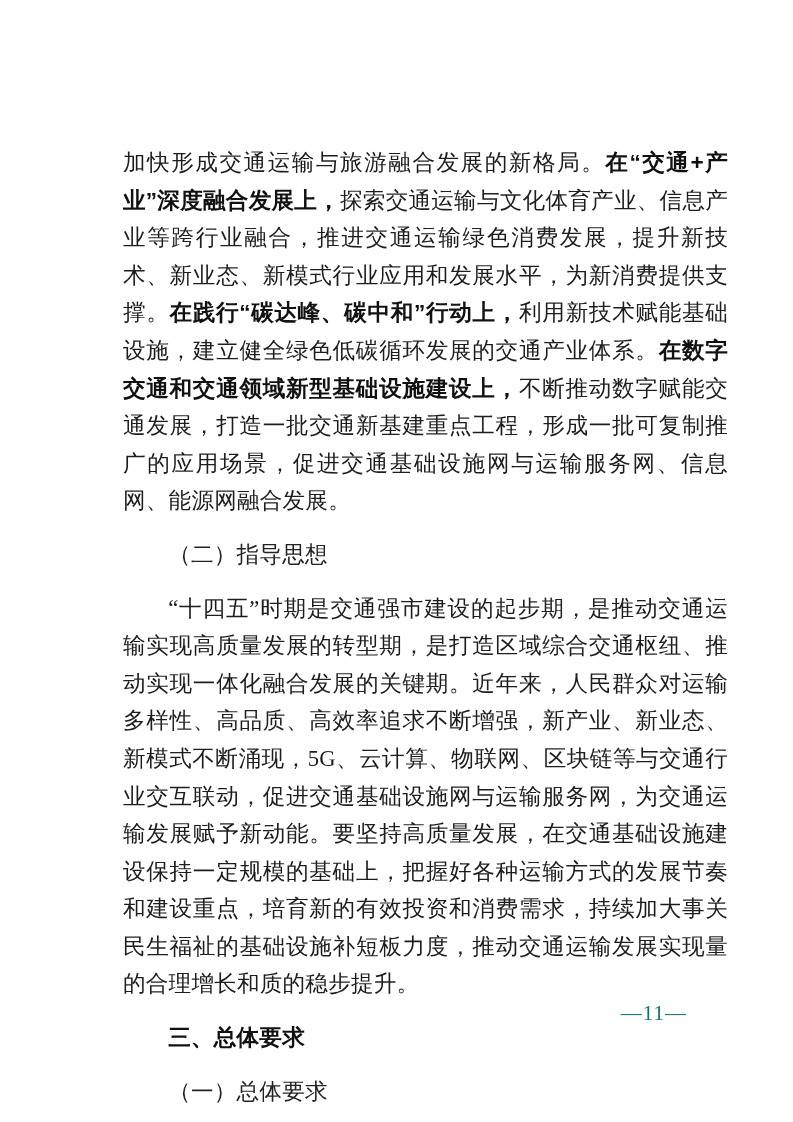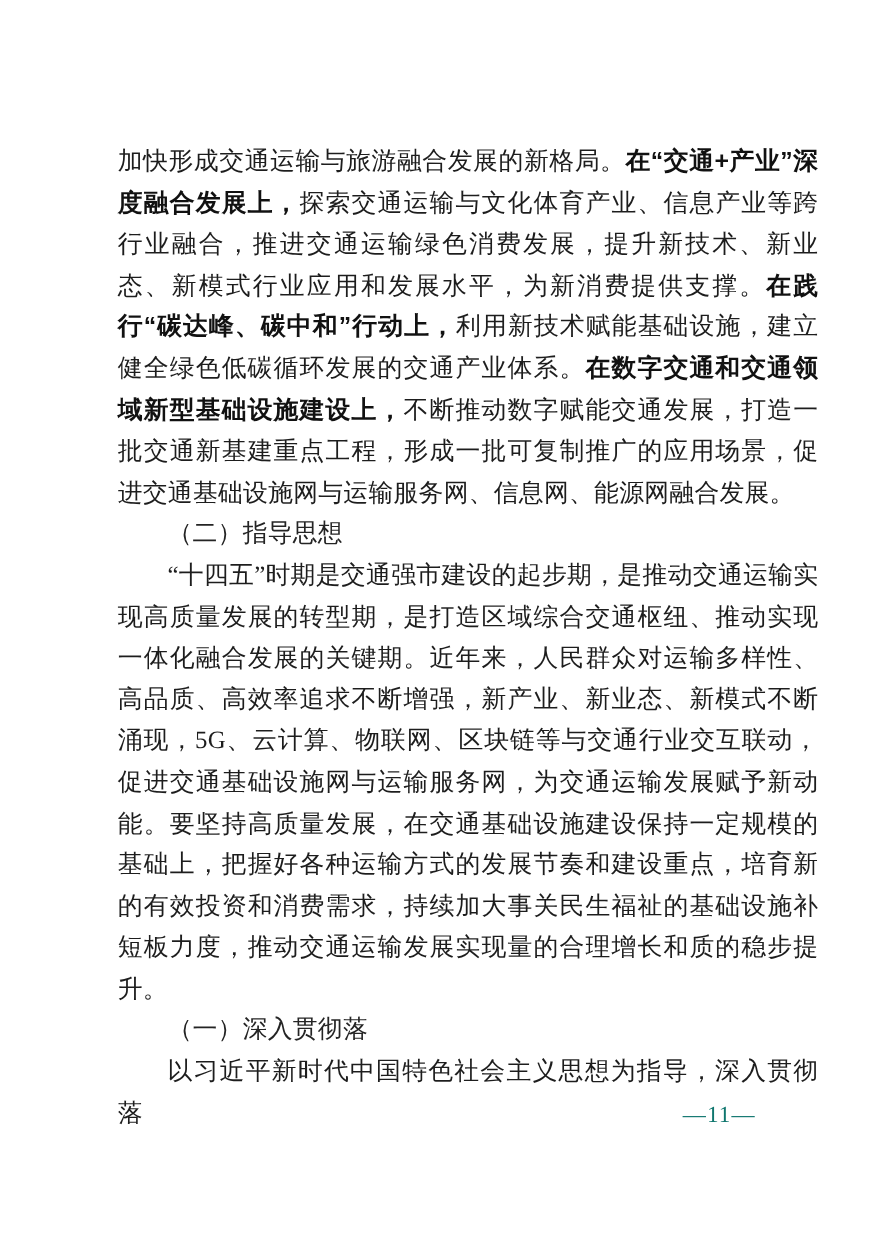--- a/index.html
+++ b/index.html
@@ -15,21 +15,21 @@
     overflow: hidden;
     font-family: "Liberation Serif", "DejaVu Serif", serif;
   }
   .text-block {
     position: absolute;
     left: 107px;
     top: 128px;
     width: 637px;
   }
   .para {
-    margin: 0;
+    margin: 16px;
     padding: 0;
     font-size: 22.6px;
     line-height: 37.6px;
     text-align: justify;
     text-justify: inter-ideograph;
     color: #1d1d1d;
     letter-spacing: 0.2px;
   }
   .para.indent {
     text-indent: 2em;
@@ -62,17 +62,18 @@
   }
 </style>
 </head>
 <body>
 
 <div class="page">
   <div class="text-block">
       <p class="para body-paragraph"><span class="run">加快形成交通运输与旅游融合发展的新格局。</span><span class="run bold">在“交通+产业”深度融合发展上，</span><span class="run">探索交通运输与文化体育产业、信息产业等跨行业融合，推进交通运输绿色消费发展，提升新技术、新业态、新模式行业应用和发展水平，为新消费提供支撑。</span><span class="run bold">在践行“碳达峰、碳中和”行动上，</span><span class="run">利用新技术赋能基础设施，建立健全绿色低碳循环发展的交通产业体系。</span><span class="run bold">在数字交通和交通领域新型基础设施建设上，</span><span class="run">不断推动数字赋能交通发展，打造一批交通新基建重点工程，形成一批可复制推广的应用场景，促进交通基础设施网与运输服务网、信息网、能源网融合发展。</span></p>
       <p class="para sub-heading indent"><span class="run">（二）指导思想</span></p>
       <p class="para body-paragraph indent"><span class="run">“十四五”时期是交通强市建设的起步期，是推动交通运输实现高质量发展的转型期，是打造区域综合交通枢纽、推动实现一体化融合发展的关键期。近年来，人民群众对运输多样性、高品质、高效率追求不断增强，新产业、新业态、新模式不断涌现，5G、云计算、物联网、区块链等与交通行业交互联动，促进交通基础设施网与运输服务网，为交通运输发展赋予新动能。要坚持高质量发展，在交通基础设施建设保持一定规模的基础上，把握好各种运输方式的发展节奏和建设重点，培育新的有效投资和消费需求，持续加大事关民生福祉的基础设施补短板力度，推动交通运输发展实现量的合理增长和质的稳步提升。</span></p>
-      <p class="para sub-heading indent"><span class="run">（一）深入贯彻落</span></p>
+      <p class="para section-heading indent"><span class="run bold">三、总体要求</span></p>
+      <p class="para sub-heading indent"><span class="run">（一）总体要求</span></p>
       <p class="para body-paragraph indent"><span class="run">以习近平新时代中国特色社会主义思想为指导，深入贯彻落</span></p>
     </div>
   <div class="page-number">—11—</div>
 </div>
 
 </body></html>

